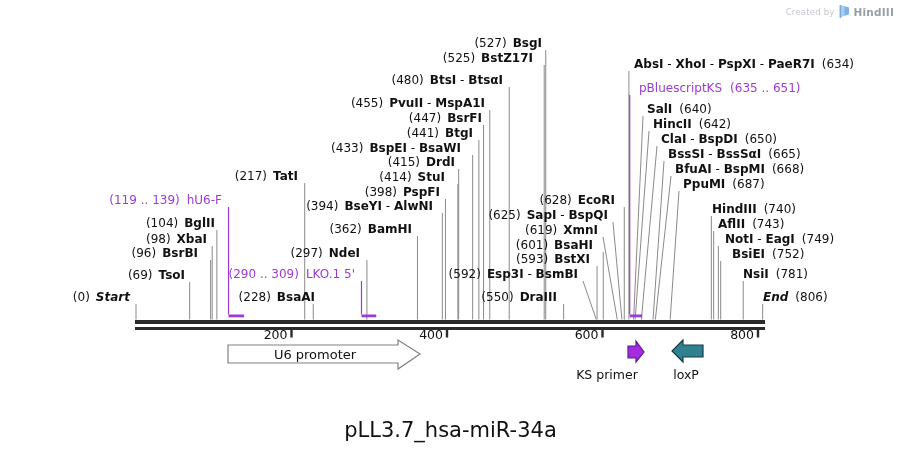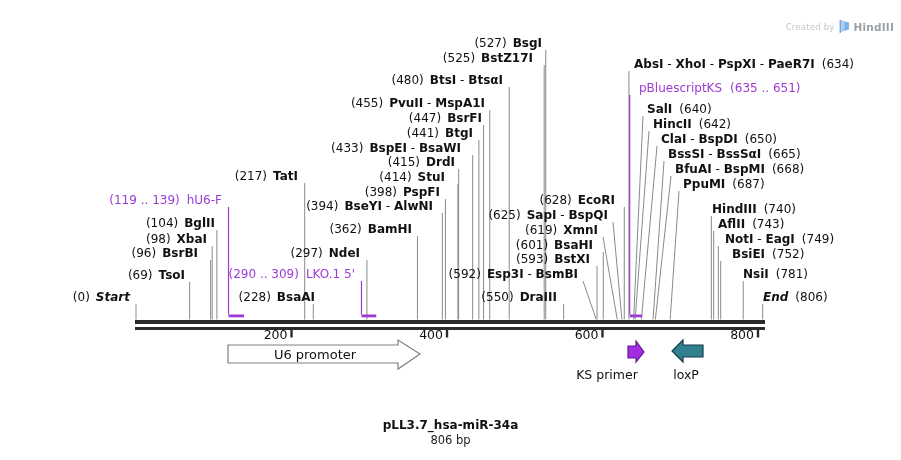--- a/index.html
+++ b/index.html
@@ -1,23 +1,23 @@
 <!DOCTYPE html>
 <html><head>
 <meta charset="utf-8">
 <style>
   html,body{margin:0;padding:0;background:#fff;}
   .stage{position:relative;width:901px;height:460px;background:#ffffff;overflow:hidden;
          font-family:"DejaVu Sans","Liberation Sans",sans-serif;}
   svg text{font-family:"DejaVu Sans","Liberation Sans",sans-serif;}
-  .watermark{position:absolute;top:20px;right:7px;display:flex;align-items:center;gap:4px;text-align:right;}
+  .watermark{position:absolute;top:5px;right:7px;display:flex;align-items:center;gap:4px;text-align:right;}
   .watermark .created{font-size:8.5px;color:#c3c7cc;letter-spacing:.2px;}
   .watermark .brand{font-size:10.5px;font-weight:600;color:#9aa0a7;letter-spacing:.2px;}
   .footer{position:absolute;left:0;top:418px;width:901px;text-align:center;}
-  .footer .title{font-size:12px;font-weight:700;color:#111;}
+  .footer .title{font-size:21px;font-weight:400;color:#111;}
   .footer .subtitle{font-size:11.5px;color:#222;margin-top:1px;}
 </style>
 </head>
 <body>
 
 <div class="stage">
 
   <div class="watermark">
     <span class="created">Created by</span>
     <svg width="11" height="13" viewBox="0 0 11 13">
@@ -223,16 +223,15 @@
         <text x="607" y="379" text-anchor="middle" font-size="12.5" fill="#111111">KS primer</text>
       </g>
       <g>
         <polygon points="703,345 683,345 683,340 672,351 683,362 683,357 703,357" fill="#30808f" stroke="#143c46" stroke-width="1.2" stroke-linejoin="miter"></polygon>
         <text x="686" y="379" text-anchor="middle" font-size="12.5" fill="#111111">loxP</text>
       </g>
     </svg>
 
   <div class="footer">
     <div class="title">pLL3.7_hsa-miR-34a</div>
-    <div class="subtitle">806 bp</div>
   </div>
 
 </div>
 
 </body></html>

